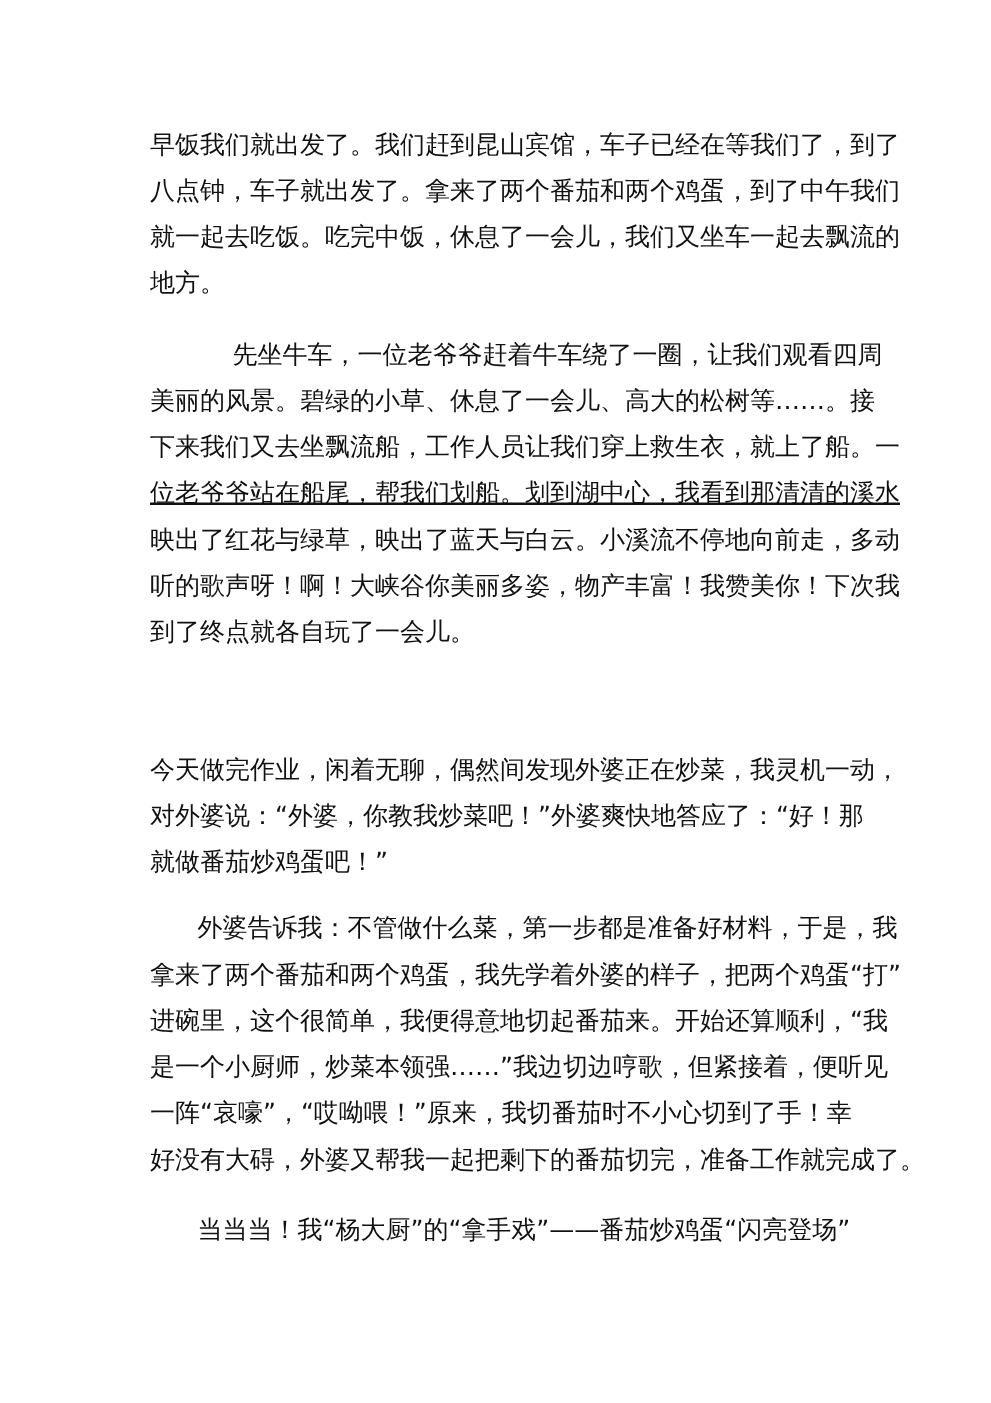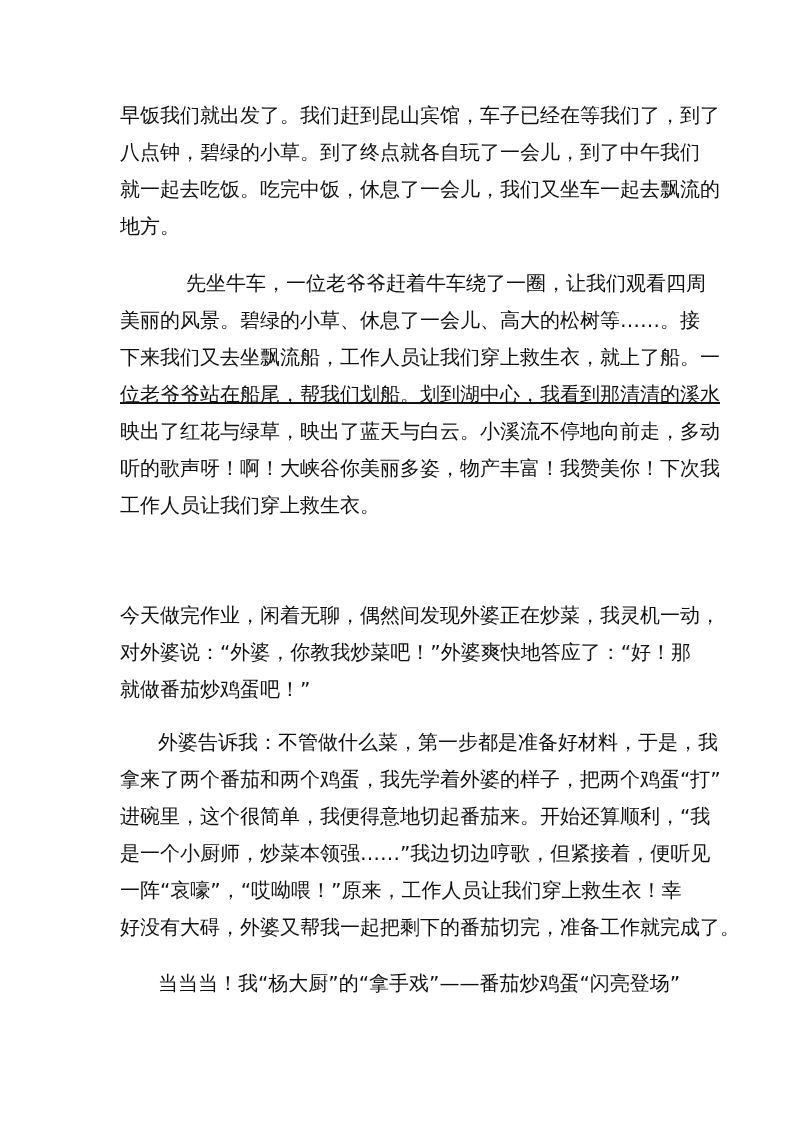--- a/index.html
+++ b/index.html
@@ -29,34 +29,34 @@
     font-size: 15px;
     color: #666666;
   }
 </style>
 </head>
 <body>
 
 <div class="page">
   <div id="body-lines">
       <div class="line" style="top: 100px; left: 120px; width: 555px;">早饭我们就出发了。我们赶到昆山宾馆，车子已经在等我们了，到了</div>
-      <div class="line" style="top: 137px; left: 120px; width: 555px;">八点钟，碧绿的小草。到了终点就各自玩了一会儿，到了中午我们</div>
+      <div class="line" style="top: 137px; left: 120px; width: 555px;">八点钟，车子就出发了。拿来了两个番茄和两个鸡蛋，到了中午我们</div>
       <div class="line" style="top: 174px; left: 120px; width: 555px;">就一起去吃饭。吃完中饭，休息了一会儿，我们又坐车一起去飘流的</div>
       <div class="line last" style="top: 211px; left: 120px; width: 555px;">地方。</div>
       <div class="line" style="top: 268px; left: 186px; width: 489px;">先坐牛车，一位老爷爷赶着牛车绕了一圈，让我们观看四周</div>
       <div class="line" style="top: 305px; left: 120px; width: 555px;">美丽的风景。碧绿的小草、休息了一会儿、高大的松树等……。接</div>
       <div class="line" style="top: 342px; left: 120px; width: 555px;">下来我们又去坐飘流船，工作人员让我们穿上救生衣，就上了船。一</div>
       <div class="line" style="top: 379px; left: 120px; width: 555px; text-decoration: underline;">位老爷爷站在船尾，帮我们划船。划到湖中心，我看到那清清的溪水</div>
       <div class="line" style="top: 416px; left: 120px; width: 555px;">映出了红花与绿草，映出了蓝天与白云。小溪流不停地向前走，多动</div>
       <div class="line" style="top: 453px; left: 120px; width: 555px;">听的歌声呀！啊！大峡谷你美丽多姿，物产丰富！我赞美你！下次我</div>
-      <div class="line last" style="top: 490px; left: 120px; width: 555px;">工作人员让我们穿上救生衣。</div>
+      <div class="line last" style="top: 490px; left: 120px; width: 555px;">到了终点就各自玩了一会儿。</div>
       <div class="line" style="top: 600px; left: 120px; width: 555px;">今天做完作业，闲着无聊，偶然间发现外婆正在炒菜，我灵机一动，</div>
       <div class="line" style="top: 637px; left: 120px; width: 555px;">对外婆说：“外婆，你教我炒菜吧！”外婆爽快地答应了：“好！那</div>
       <div class="line last" style="top: 674px; left: 120px; width: 555px;">就做番茄炒鸡蛋吧！”</div>
       <div class="line" style="top: 727px; left: 158px; width: 517px;">外婆告诉我：不管做什么菜，第一步都是准备好材料，于是，我</div>
       <div class="line" style="top: 764px; left: 120px; width: 555px;">拿来了两个番茄和两个鸡蛋，我先学着外婆的样子，把两个鸡蛋“打”</div>
       <div class="line" style="top: 801px; left: 120px; width: 555px;">进碗里，这个很简单，我便得意地切起番茄来。开始还算顺利，“我</div>
       <div class="line" style="top: 838px; left: 120px; width: 555px;">是一个小厨师，炒菜本领强……”我边切边哼歌，但紧接着，便听见</div>
-      <div class="line" style="top: 875px; left: 120px; width: 555px;">一阵“哀嚎”，“哎呦喂！”原来，工作人员让我们穿上救生衣！幸</div>
+      <div class="line" style="top: 875px; left: 120px; width: 555px;">一阵“哀嚎”，“哎呦喂！”原来，我切番茄时不小心切到了手！幸</div>
       <div class="line" style="top: 912px; left: 120px; width: 555px;">好没有大碍，外婆又帮我一起把剩下的番茄切完，准备工作就完成了。</div>
       <div class="line" style="top: 968px; left: 158px; width: 517px;">当当当！我“杨大厨”的“拿手戏”——番茄炒鸡蛋“闪亮登场”</div>
     </div>
 </div>
 
 </body></html>

